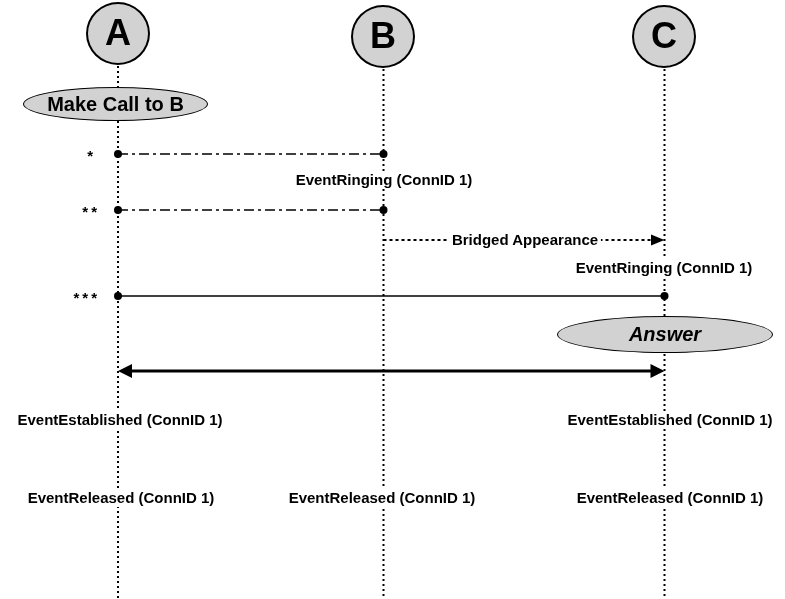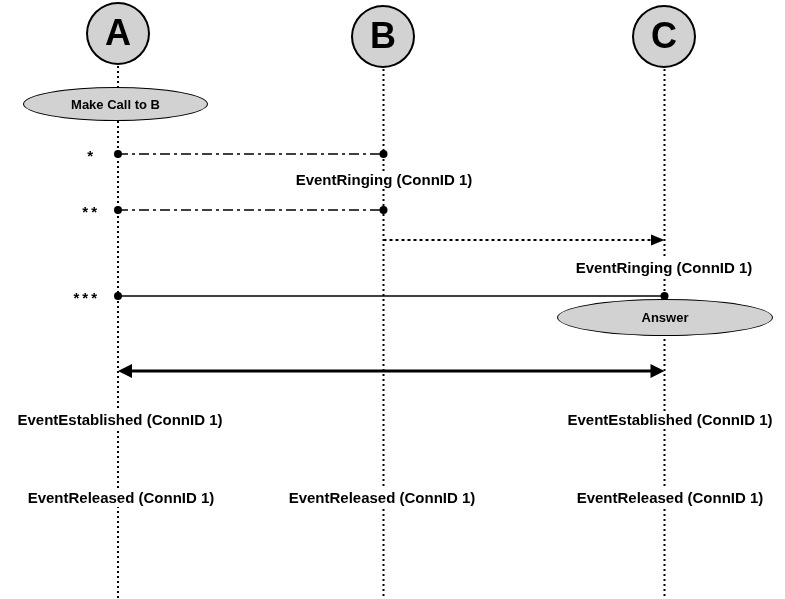--- a/index.html
+++ b/index.html
@@ -25,21 +25,21 @@
     font-size: 36px;
     line-height: 1;
     padding-bottom: 2px;
   }
   .oval {
     position: absolute;
     border: 1.5px solid #000;
     border-radius: 50%;
     background: var(--actor-fill, #d2d2d2);
     display: flex; align-items: center; justify-content: center;
-    font-size: 13px;
+    font-size: 20px;
     white-space: nowrap;
   }
   .lbl {
     position: absolute;
     font-size: 15px;
     line-height: 18px;
     white-space: nowrap;
     transform: translateX(-50%);
     background: #fff;
     padding: 0 3px;
@@ -91,29 +91,30 @@
   <div class="actor" style="left:351px; top:5px;">
     <span>B</span>
   </div>
   <div class="actor" style="left:632px; top:5px;">
     <span>C</span>
   </div>
 
   <div class="oval" style="left:23px; top:87px; width:185px; height:34px;">
     <span>Make Call to B</span>
   </div>
-  <div class="oval" style="left:557px; top:299px; width:216px; height:37px;">
+  <div class="oval" style="left:557px; top:316px; width:216px; height:37px;font-style:italic;">
     <span>Answer</span>
   </div>
 
   <div class="marker" style="left:96px; top:148px;">*</div>
   <div class="marker" style="left:100px; top:204px;">**</div>
   <div class="marker" style="left:100px; top:290px;">***</div>
 
   <div class="lbl" style="left:384px; top:171px;">EventRinging (ConnID 1)</div>
+  <div class="lbl" style="left:525px; top:231px;">Bridged Appearance</div>
   <div class="lbl" style="left:664px; top:259px;">EventRinging (ConnID 1)</div>
   <div class="lbl" style="left:120px; top:411px;">EventEstablished (ConnID 1)</div>
   <div class="lbl" style="left:670px; top:411px;">EventEstablished (ConnID 1)</div>
   <div class="lbl" style="left:121px; top:489px;">EventReleased (ConnID 1)</div>
   <div class="lbl" style="left:382px; top:489px;">EventReleased (ConnID 1)</div>
   <div class="lbl" style="left:670px; top:489px;">EventReleased (ConnID 1)</div>
 
 </div>
 
 </body></html>

